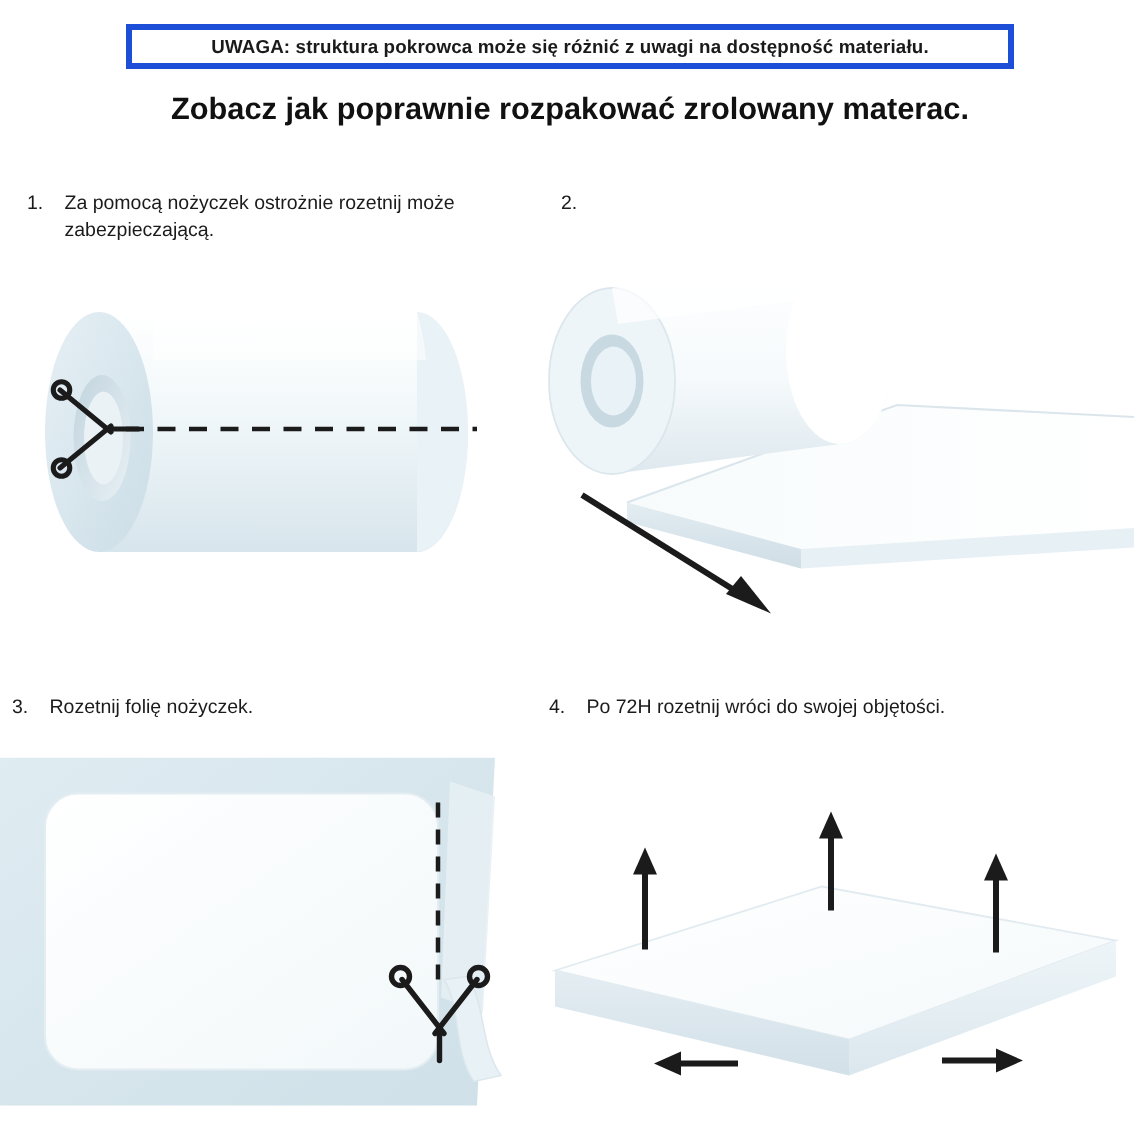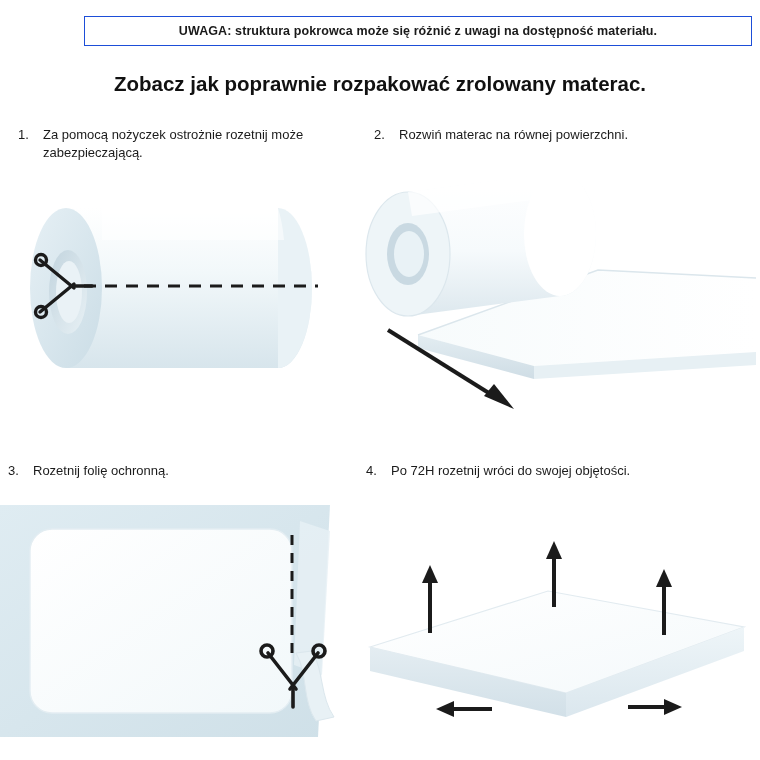--- a/index.html
+++ b/index.html
@@ -18,42 +18,42 @@
     position: relative;
     width: 760px;
     height: 760px;
   }
 
   
   .notice {
     position: absolute;
     left: 84px;
     top: 16px;
-    width: 668px;
+    width: 592px;
     height: 30px;
     box-sizing: border-box;
-    border: 1px solid #1d4ed8;
+    border: 4px solid #1d4ed8;
     background: #ffffff;
     display: flex;
     align-items: center;
     justify-content: center;
   }
   .notice-text {
     font-size: 12.5px;
     font-weight: bold;
     color: #1a1a1a;
     letter-spacing: 0.1px;
     white-space: nowrap;
   }
 
   
   .heading {
     position: absolute;
     left: 0;
-    top: 72px;
+    top: 61px;
     width: 760px;
     text-align: center;
     font-size: 20.5px;
     font-weight: bold;
     color: #111111;
   }
 
   
   .step {
     position: absolute;
@@ -149,21 +149,20 @@
         <circle cx="7" cy="4" r="5.5" fill="none" stroke="#1b1b1b" stroke-width="3.4"></circle>
         <circle cx="7" cy="56" r="5.5" fill="none" stroke="#1b1b1b" stroke-width="3.4"></circle>
         <path d="M40 30 L58 30" stroke="#1b1b1b" stroke-width="3.4" stroke-linecap="round"></path>
       </g>
     </svg>
   </div>
 
   <div class="step" id="step2">
     <div class="step-head">
       <span class="step-num">2.</span>
-      <span class="step-text">Rozwiń materac na równej powierzchni.</span>
     </div>
   </div>
 
   <div class="art" id="art2">
     <svg width="408" height="280" viewBox="0 0 408 280">
       <defs>
         <linearGradient id="rollBody2" x1="0" y1="0" x2="0" y2="1">
           <stop offset="0%" stop-color="#ffffff"></stop>
           <stop offset="55%" stop-color="#f6fafc"></stop>
           <stop offset="100%" stop-color="#dde8ee"></stop>
@@ -195,21 +194,21 @@
       <g>
         <line x1="40" y1="170" x2="152" y2="240" stroke="#1b1b1b" stroke-width="4"></line>
         <polygon points="166,249 136,236 146,224" fill="#1b1b1b"></polygon>
       </g>
     </svg>
   </div>
 
   <div class="step" id="step3">
     <div class="step-head">
       <span class="step-num">3.</span>
-      <span class="step-text">Rozetnij folię ochronną.</span>
+      <span class="step-text">Rozetnij folię nożyczek.</span>
     </div>
   </div>
 
   <div class="art" id="art3">
     <svg width="352" height="250" viewBox="0 0 352 250">
       <defs>
         <linearGradient id="foilBg" x1="0" y1="0" x2="1" y2="1">
           <stop offset="0%" stop-color="#dfecf2"></stop>
           <stop offset="100%" stop-color="#cfe0e8"></stop>
         </linearGradient>

